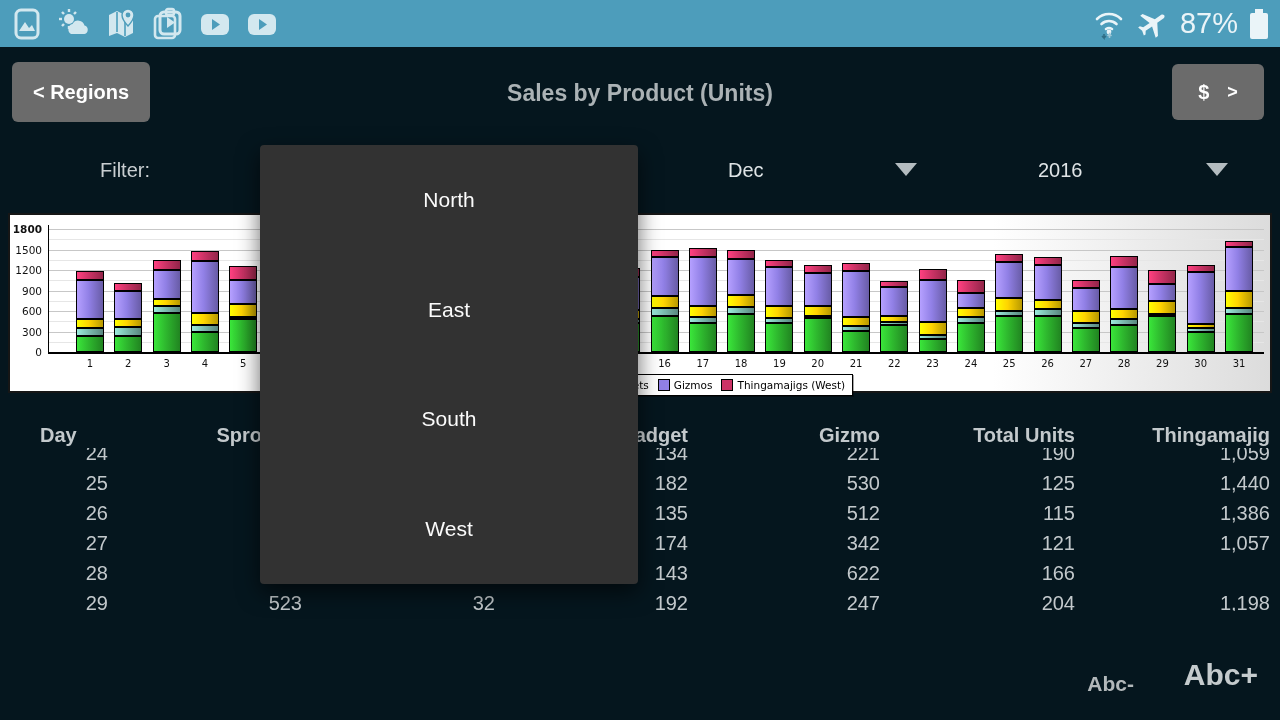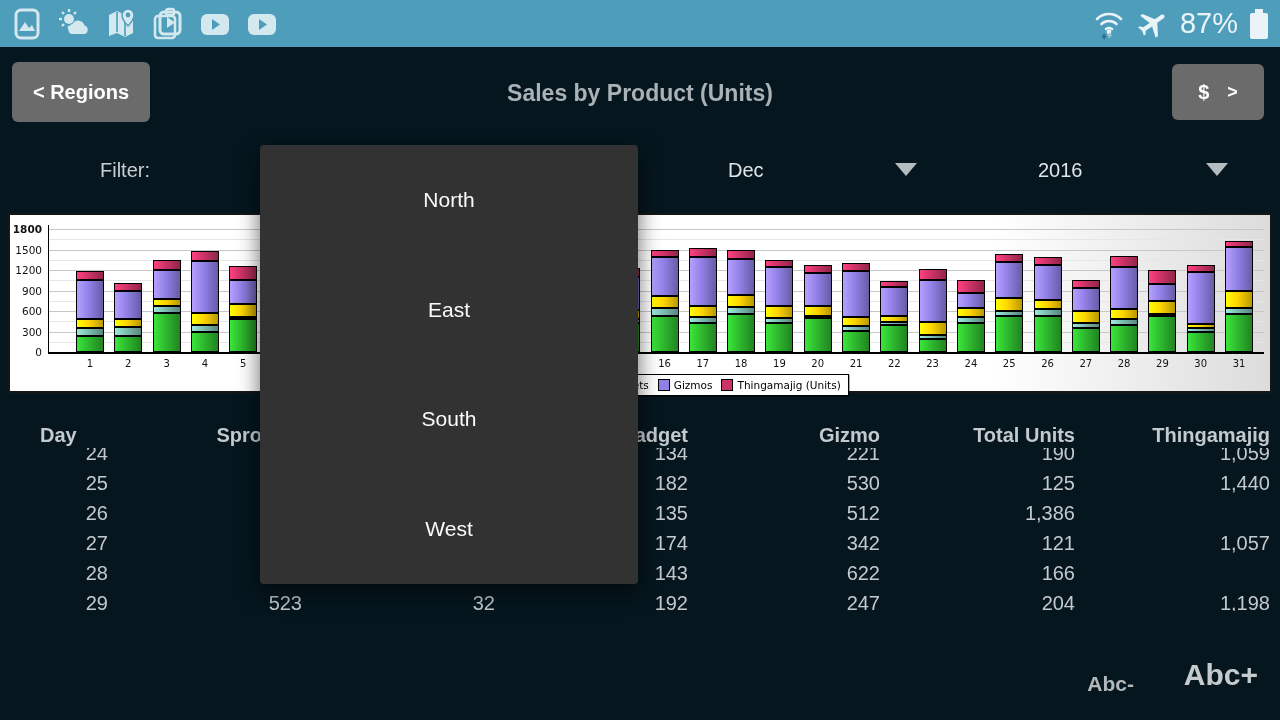--- a/index.html
+++ b/index.html
@@ -371,21 +371,21 @@
         <span class="item">
           <span class="sw" style="background: rgb(255, 212, 0);"></span>
           <span>Gadgets</span>
         </span>
         <span class="item">
           <span class="sw" style="background: rgb(145, 128, 230);"></span>
           <span>Gizmos</span>
         </span>
         <span class="item">
           <span class="sw" style="background: rgb(204, 51, 102);"></span>
-          <span>Thingamajig (Units)</span>
+          <span>Thingamajigs (West)</span>
         </span>
       </div>
     </div>
 
   <div class="table-wrap">
     <div id="tbody">
         <div class="trow " style="top: 23px;">
           <div class="cell">24</div>
           <div class="cell">430</div>
           <div class="cell">84</div>
@@ -402,20 +402,21 @@
           <div class="cell">530</div>
           <div class="cell">125</div>
           <div class="cell">1,440</div>
         </div>
         <div class="trow " style="top: 83px;">
           <div class="cell">26</div>
           <div class="cell">530</div>
           <div class="cell">94</div>
           <div class="cell">135</div>
           <div class="cell">512</div>
+          <div class="cell">115</div>
           <div class="cell">1,386</div>
         </div>
         <div class="trow " style="top: 113px;">
           <div class="cell">27</div>
           <div class="cell">350</div>
           <div class="cell">70</div>
           <div class="cell">174</div>
           <div class="cell">342</div>
           <div class="cell">121</div>
           <div class="cell">1,057</div>

